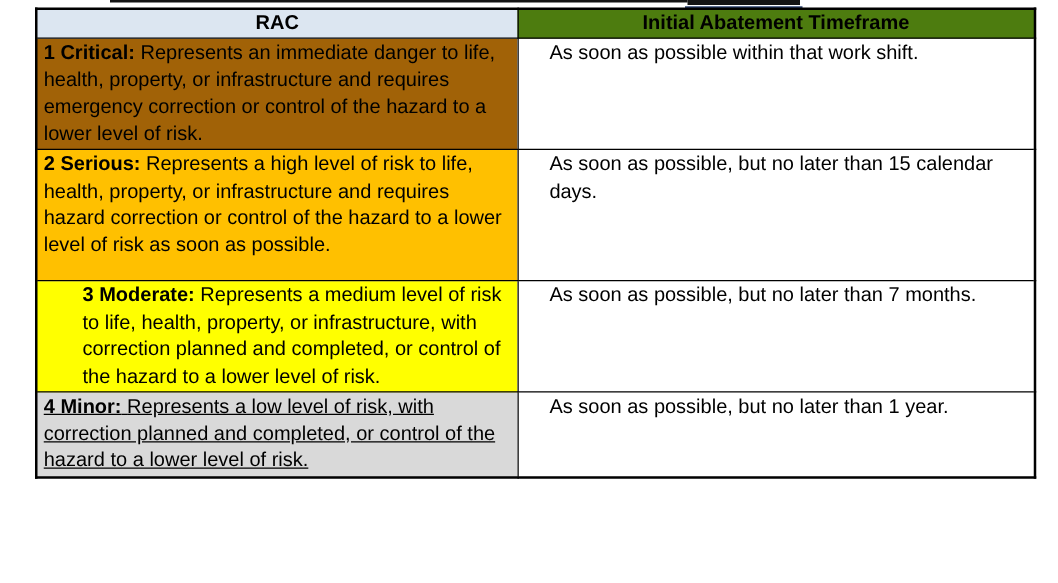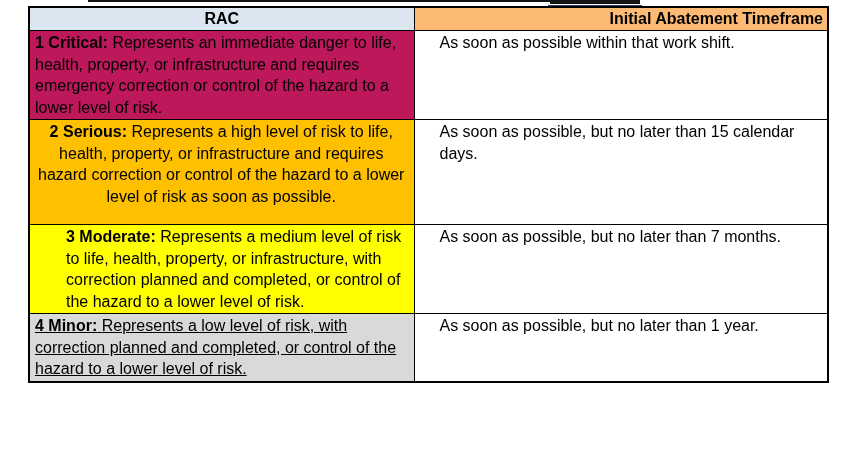--- a/index.html
+++ b/index.html
@@ -78,33 +78,33 @@
 <div class="remnant-bar" id="remnant-link-line" style="background-color: rgb(47, 68, 113);"></div>
 
 <table class="rac-table">
   <colgroup>
     <col class="col-rac">
     <col class="col-timeframe">
   </colgroup>
   <thead>
     <tr>
       <th style="background-color: rgb(220, 230, 241);">RAC</th>
-      <th style="background-color: #fdba74; text-align: right;">Initial Abatement Timeframe</th>
+      <th style="background-color: #4d7c0f;">Initial Abatement Timeframe</th>
     </tr>
   </thead>
   <tbody>
     <tr class="row-1">
-      <td class="cell-rac" style="background-color: #be185d;">
+      <td class="cell-rac" style="background-color: #a16207;">
         <span class="lead">1 Critical:</span>
         <span class="desc">Represents an immediate danger to life, health, property, or infrastructure and requires emergency correction or control of the hazard to a lower level of risk.</span>
       </td>
       <td class="cell-timeframe">As soon as possible within that work shift.</td>
     </tr>
     <tr class="row-2">
-      <td class="cell-rac" style="background-color: rgb(255, 192, 0); text-align: center;">
+      <td class="cell-rac" style="background-color: rgb(255, 192, 0);">
         <span class="lead">2 Serious:</span>
         <span class="desc">Represents a high level of risk to life, health, property, or infrastructure and requires hazard correction or control of the hazard to a lower level of risk as soon as possible.</span>
       </td>
       <td class="cell-timeframe">As soon as possible, but no later than 15 calendar days.</td>
     </tr>
     <tr class="row-3">
       <td class="cell-rac" style="background-color: rgb(255, 255, 0);">
         <span class="lead">3 Moderate:</span>
         <span class="desc">Represents a medium level of risk to life, health, property, or infrastructure, with correction planned and completed, or control of the hazard to a lower level of risk.</span>
       </td>

